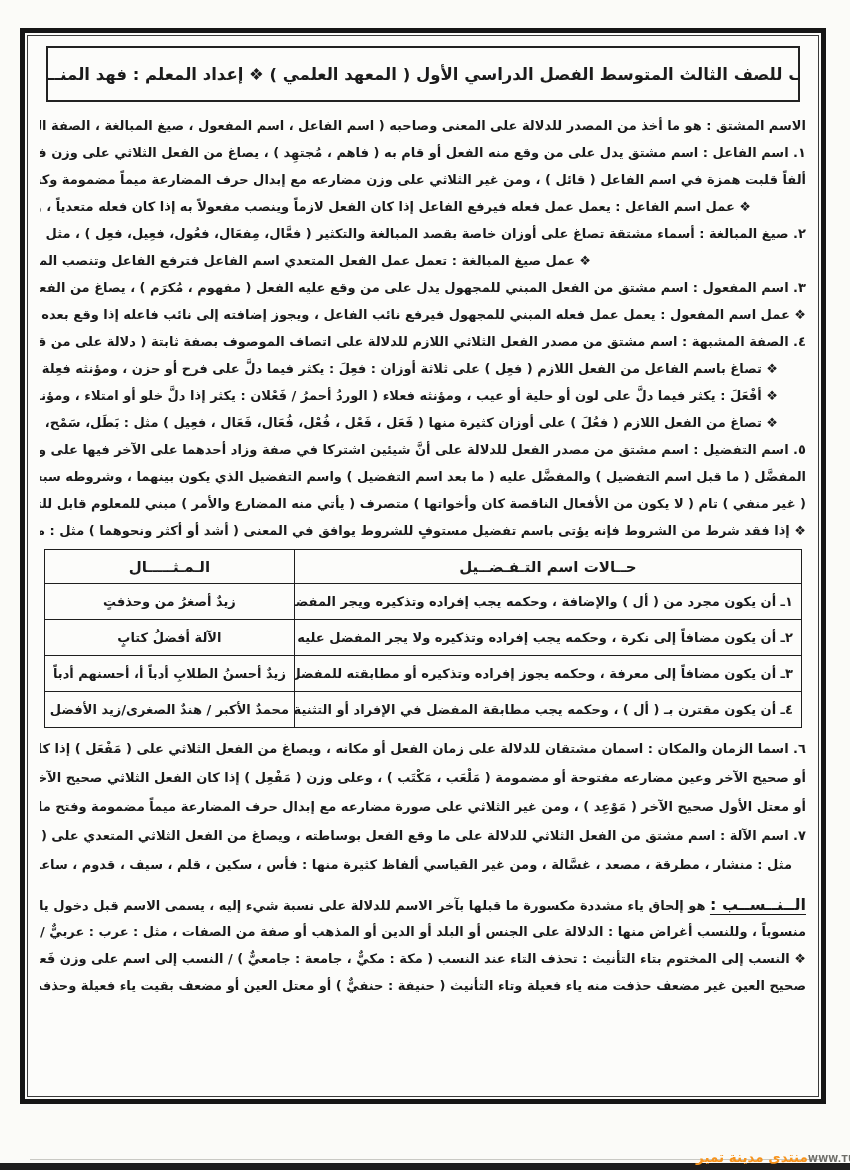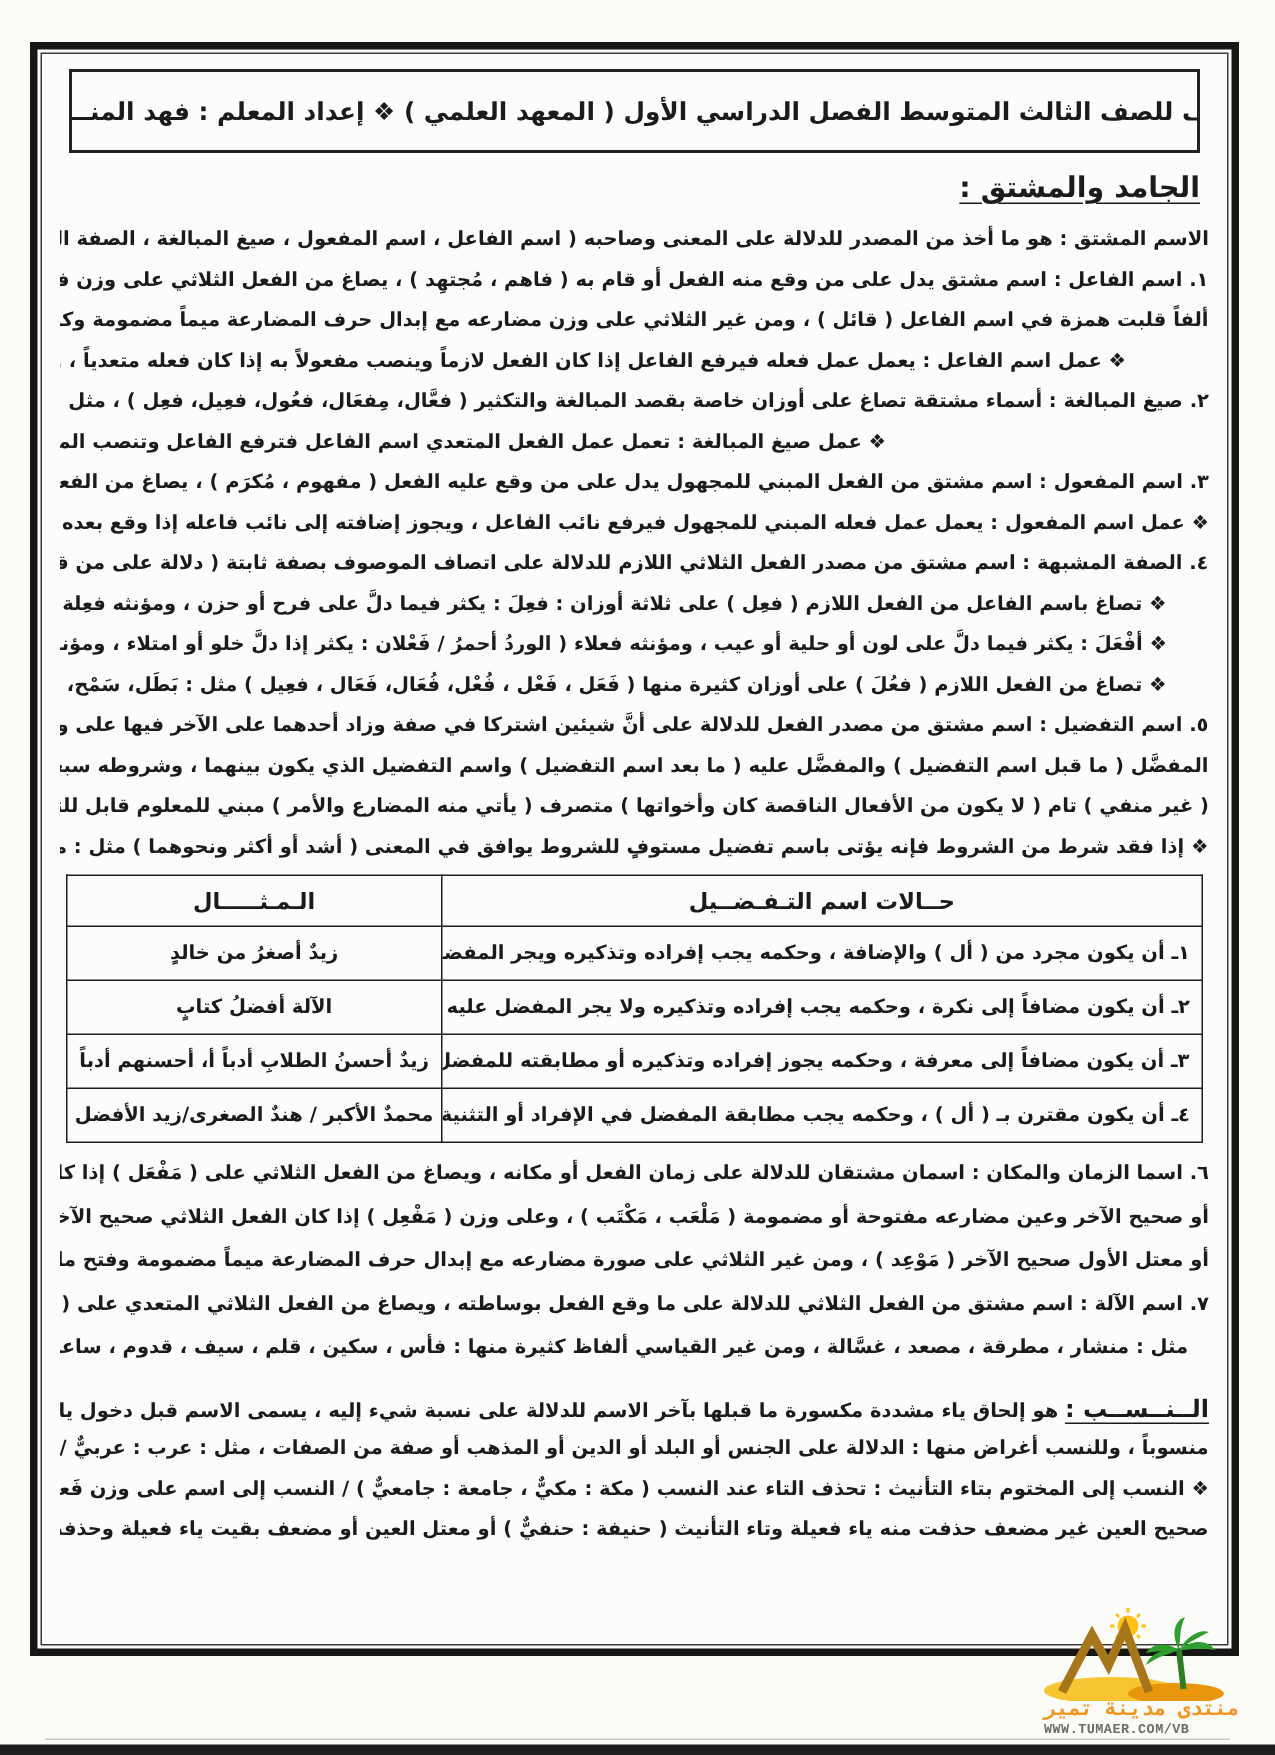--- a/index.html
+++ b/index.html
@@ -56,36 +56,35 @@
   td.case-cell{text-align:right;padding-right:8px;}
   td.example-cell{text-align:center;font-weight:600;}
   col.c-cases{width:67%;}col.c-example{width:33%;}
 
   .lines-bottom{margin-top:6px;}
   .nasab-label{font-size:16px;text-decoration:underline;text-underline-offset:4px;letter-spacing:1px;}
   .gap{height:12px;}
 
   .logo{
     position:absolute;right:14px;top:1072px;width:140px;height:92px;z-index:5;
-    display:flex;flex-direction:column;align-items:flex-start;background:transparent;font-family:Liberation Mono, monospace;
+    display:flex;align-items:flex-end;background:transparent;
   }
   .logo-title{font-size:13.5px;font-weight:bold;color:#f7941d;line-height:14px;direction:rtl;white-space:nowrap;}
   .logo-url{font-size:9px;font-weight:bold;color:#6d6d68;letter-spacing:.3px;white-space:nowrap;}
 </style>
 </head>
 <body>
 
 <div class="frame">
   <div class="frame-inner">
 
     <div class="header-box">
       <span>مادة النحو والصرف للصف الثالث المتوسط الفصل الدراسي الأول ( المعهد العلمي ) ❖ إعداد المعلم : فهد المنــاع أبو بســام ( ١ )</span>
     </div>
 
-    <div class="doc-title">الجامد والمشتق :</div>
 
     <div class="lines">
       <div class="ln n">الاسم المشتق : هو ما أخذ من المصدر للدلالة على المعنى وصاحبه ( اسم الفاعل ، اسم المفعول ، صيغ المبالغة ، الصفة المشبهة ، اسما الزمان والمكان ، اسم الآلة )</div>
       <div class="ln">١. اسم الفاعل : اسم مشتق يدل على من وقع منه الفعل أو قام به ( فاهم ، مُجتهِد ) ، يصاغ من الفعل الثلاثي على وزن فاعل ، وإذا كانت عين الفعل</div>
       <div class="ln">ألفاً قلبت همزة في اسم الفاعل ( قائل ) ، ومن غير الثلاثي على وزن مضارعه مع إبدال حرف المضارعة ميماً مضمومة وكسر ما قبل آخره ( مُكرِم )</div>
       <div class="ln ind-md">❖ عمل اسم الفاعل : يعمل عمل فعله فيرفع الفاعل إذا كان الفعل لازماً وينصب مفعولاً به إذا كان فعله متعدياً ، ويجوز إضافته إلى مفعوله إذا وقع بعده .</div>
       <div class="ln">٢. صيغ المبالغة : أسماء مشتقة تصاغ على أوزان خاصة بقصد المبالغة والتكثير ( فعَّال، مِفعَال، فعُول، فعِيل، فعِل ) ، مثل : خطَّاط، مِطوَاع، صبُور، عليم ، حذِر .</div>
       <div class="ln ind-lg">❖ عمل صيغ المبالغة : تعمل عمل الفعل المتعدي اسم الفاعل فترفع الفاعل وتنصب المفعول به مثل اسم الفاعل .</div>
       <div class="ln">٣. اسم المفعول : اسم مشتق من الفعل المبني للمجهول يدل على من وقع عليه الفعل ( مفهوم ، مُكرَم ) ، يصاغ من الفعل الثلاثي على وزن مفعول ،</div>
       <div class="ln">❖ عمل اسم المفعول : يعمل عمل فعله المبني للمجهول فيرفع نائب الفاعل ، ويجوز إضافته إلى نائب فاعله إذا وقع بعده مباشرة ( الدرسُ مفهوم / زيدٌ مُكرَم ) .</div>
@@ -108,21 +107,21 @@
           <col class="c-cases">
           <col class="c-example">
         </colgroup>
       <tbody>
           <tr>
         <th>حــالات اسم التـفـضــيل</th>
         <th>الـمـثـــــال</th>
       </tr>
       <tr>
         <td class="case-cell">١ـ أن يكون مجرد من ( أل ) والإضافة ، وحكمه يجب إفراده وتذكيره ويجر المفضل عليه بـ(مِنْ)</td>
-        <td class="example-cell">زيدٌ أصغرُ من خالدٍ</td>
+        <td class="example-cell">زيدٌ أصغرُ من وحذفتٍ</td>
       </tr>
       <tr>
         <td class="case-cell">٢ـ أن يكون مضافاً إلى نكرة ، وحكمه يجب إفراده وتذكيره ولا يجر المفضل عليه بـ(مِنْ)</td>
         <td class="example-cell">الآلة أفضلُ كتابٍ</td>
       </tr>
       <tr>
         <td class="case-cell">٣ـ أن يكون مضافاً إلى معرفة ، وحكمه يجوز إفراده وتذكيره أو مطابقته للمفضل</td>
         <td class="example-cell">زيدٌ أحسنُ الطلابِ أدباً أ، أحسنهم أدباً</td>
       </tr>
       <tr>

